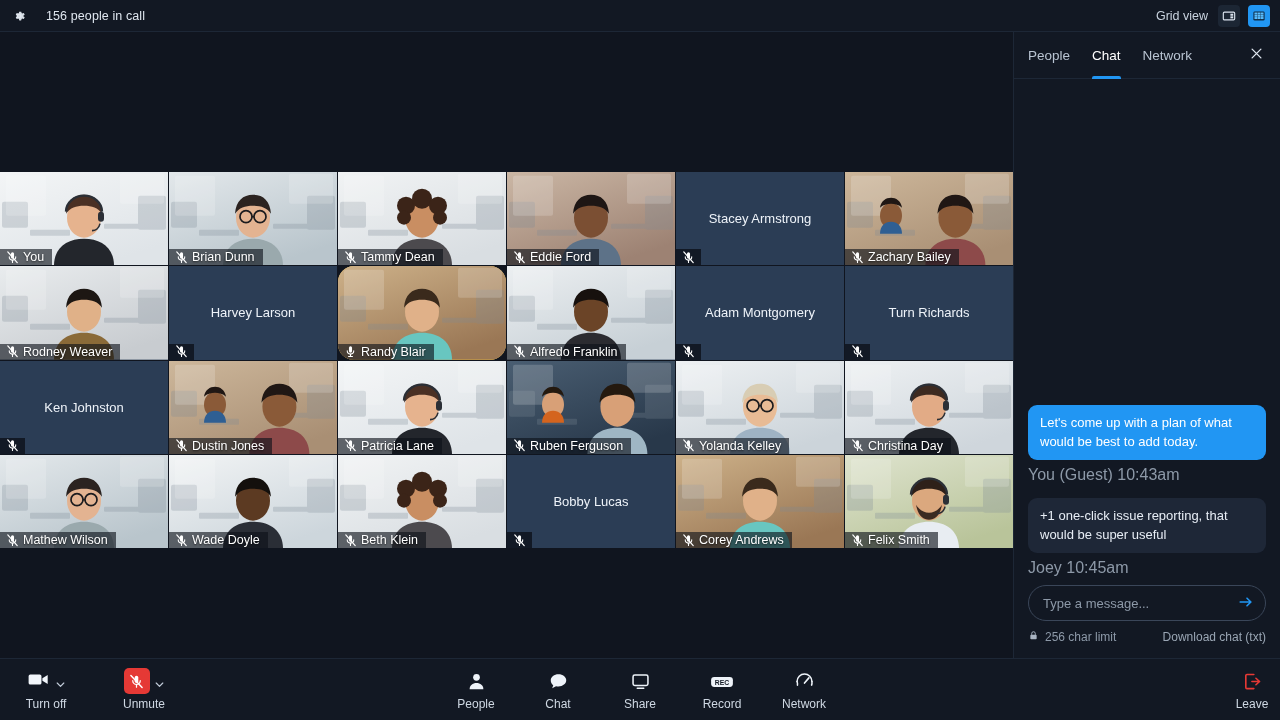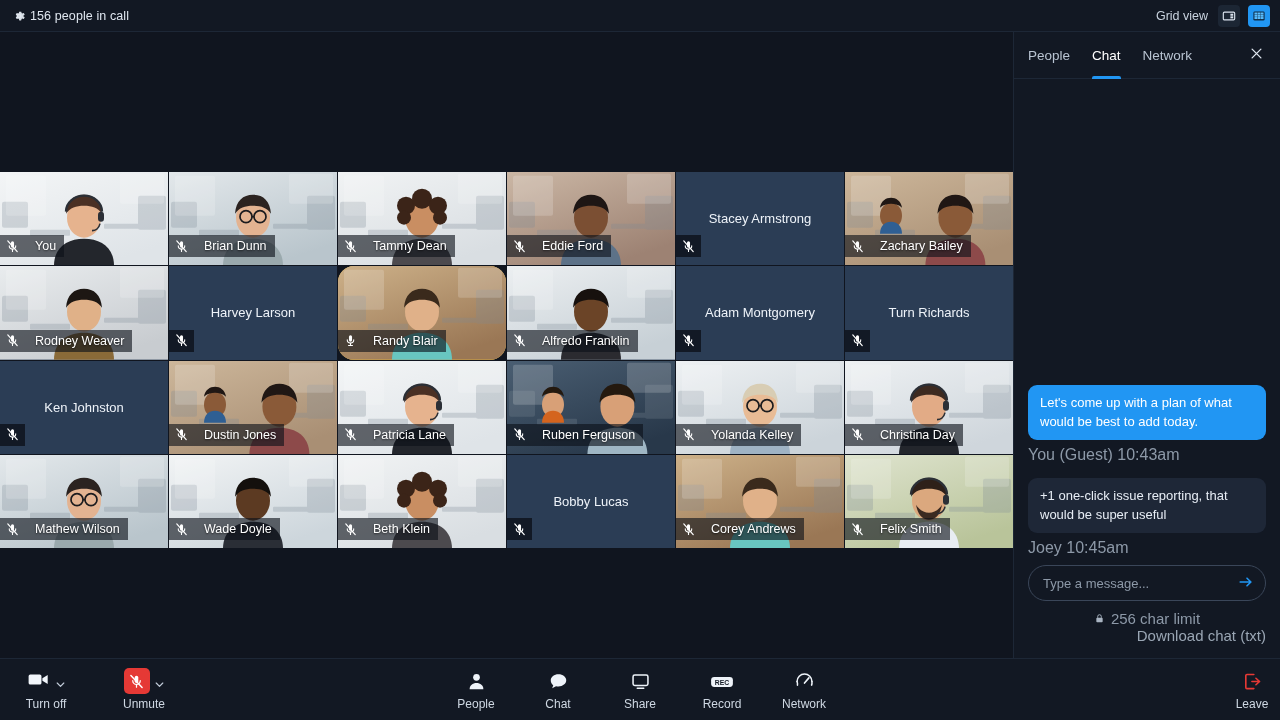--- a/index.html
+++ b/index.html
@@ -13,21 +13,21 @@
   #app { position: relative; width: 1280px; height: 720px; display: flex; flex-direction: column; }
 
   
   .topbar {
     height: 32px; flex: 0 0 32px;
     background: #121823;
     border-bottom: 1px solid #1d2736;
     display: flex; align-items: center;
     padding: 0 10px 0 12px;
   }
-  .topbar-left { display: flex; align-items: center; gap: 4px; }
+  .topbar-left { display: flex; align-items: center; gap: 20px; }
   .topbar-right { margin-left: auto; display: flex; align-items: center; gap: 8px; }
   .people-count { font-size: 12.5px; color: #dfe6ef; letter-spacing: .1px; }
   .gear { width: 14px; height: 14px; display: block; }
   .view-label { font-size: 12.5px; color: #c9d3df; margin-right: 2px; }
   .view-btn {
     width: 22px; height: 22px; border-radius: 4px;
     background: #1c2634; display: flex; align-items: center; justify-content: center;
     cursor: pointer; border: none;
   }
   .view-btn.active { background: #2196f3; }
@@ -57,22 +57,22 @@
   .tile.speaking { outline: 3px solid #e8b83a; outline-offset: -3px; z-index: 3; border-radius: 16px; }
   .tile .photo { position: absolute; inset: 0; }
   .tile .photo svg { width: 100%; height: 100%; display: block; }
   .tile-center-name {
     position: absolute; inset: 0;
     display: flex; align-items: center; justify-content: center;
     font-size: 13px; color: #eef3f9; font-weight: 400;
     padding: 0 6px; text-align: center;
   }
   .tile-bar {
-    position: absolute; left: 0; bottom: 8px; height: 22px;
-    display: flex; align-items: center; gap: 16px;
+    position: absolute; left: 0; bottom: 0; height: 16px;
+    display: flex; align-items: center; gap: 4px;
     padding: 0 8px 0 6px;
     background: rgba(12,16,24,.62);
     max-width: 100%;
   }
   .tile-bar.icononly { padding-right: 6px; background: rgba(12,16,24,.78); }
   .tile-name {
     font-size: 12.5px; color: #fff; white-space: nowrap;
     text-shadow: 0 1px 2px rgba(0,0,0,.6);
   }
   .mic { width: 13px; height: 15px; flex: 0 0 13px; display: block; }
@@ -127,22 +127,22 @@
     background: #121823; display: flex; align-items: center;
     padding: 0 8px 0 14px;
   }
   .composer input {
     flex: 1 1 auto; min-width: 0; background: transparent; border: none; outline: none;
     color: #e8edf4; font-size: 13px; font-family: "Liberation Sans", sans-serif;
   }
   .composer input::placeholder { color: #8d99a8; }
   .send-btn { width: 22px; height: 22px; display: flex; align-items: center; justify-content: center; cursor: pointer; background: none; border: none; }
   .composer-foot {
-    display: flex; align-items: center; margin-top: 9px;
-    font-size: 15px; color: #8d99a8; flex-direction: column;
+    display: flex; align-items: flex-end; margin-top: 9px;
+    font-size: 12px; color: #8d99a8;
   }
   .char-limit { display: flex; align-items: center; gap: 6px; }
   .dl-link { margin-left: auto; color: #9aa6b4; cursor: pointer; }
 
   
   .bottombar {
     height: 62px; flex: 0 0 62px;
     background: #121823; border-top: 1px solid #1d2736;
     display: flex; align-items: center; position: relative;
   }

